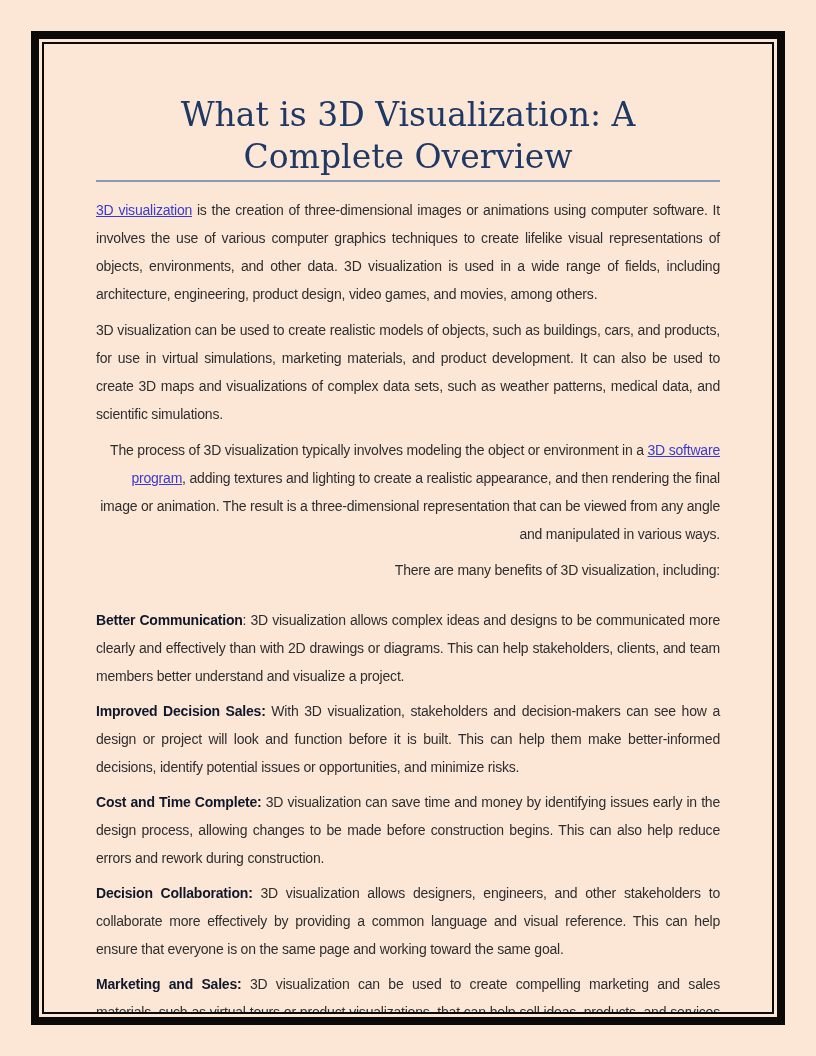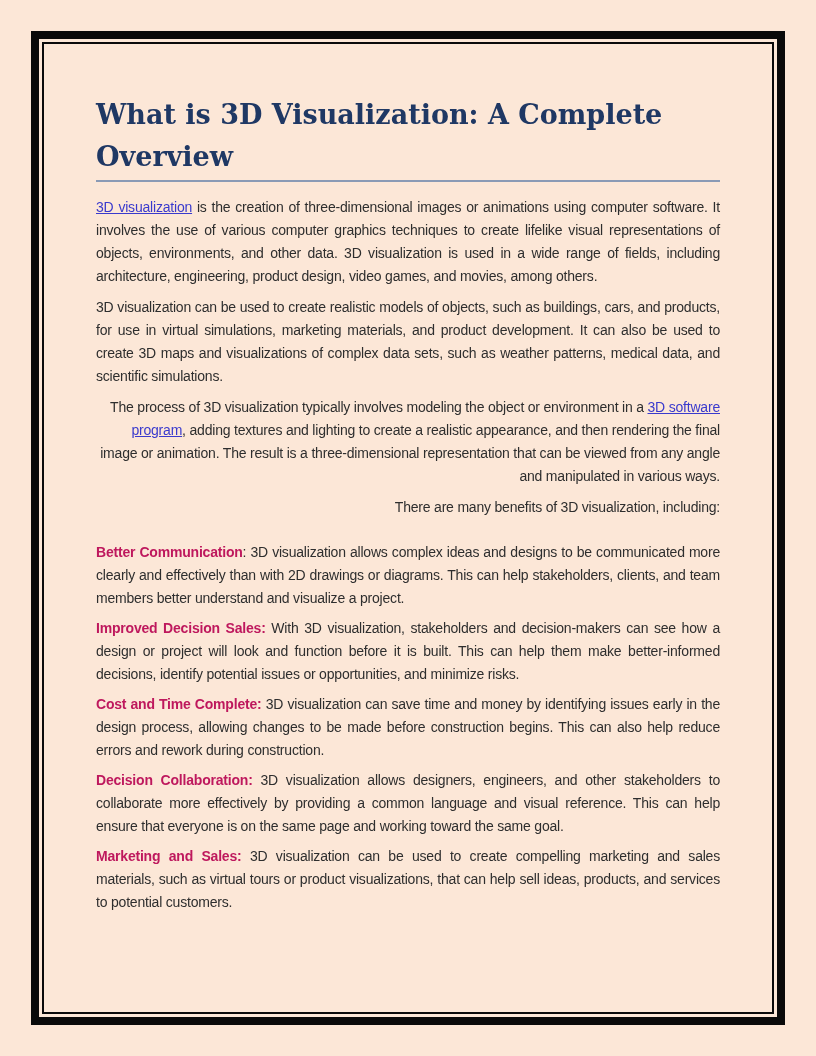--- a/index.html
+++ b/index.html
@@ -34,35 +34,36 @@
   .content {
     position: absolute;
     left: 0; top: 0; right: 0; bottom: 0;
     box-sizing: border-box;
     padding: 50px 52px 20px 52px;
     overflow: hidden;
   }
   h1.doc-title {
     margin: 0;
     font-family: "DejaVu Serif", serif;
-    font-weight: bold;
-    font-size: 27px;
+    font-weight: normal;
+    font-size: 33px;
     line-height: 42px;
+    text-align: center;
     color: #1f3864;
   }
   .title-rule {
     height: 0;
     border: none;
     border-top: 2px solid #8a9ab5;
     margin: 2px 0 14px 0;
   }
   p.body-para {
     margin: 0 0 8px 0;
     font-size: 14px;
-    line-height: 23px;
+    line-height: 28px;
     letter-spacing: -0.2px;
     color: #2e2e2e;
     text-align: justify;
   }
   p.body-para.left {
     text-align: right;
   }
   p.benefit {
     margin-bottom: 7px;
   }
@@ -73,21 +74,21 @@
   }
   h2.benefits-heading {
     margin: 0 0 26px 0;
     font-family: "DejaVu Serif", serif;
     font-weight: bold;
     font-size: 20px;
     line-height: 28px;
     color: #4472a8;
   }
   .benefit b {
-    color: #be185d;
+    color: #0f172a;
   }
 </style>
 </head>
 <body>
 
 <div class="frame-outer">
   <div class="frame-inner">
     <div class="content">
 
       <h1 class="doc-title">What is 3D Visualization: A Complete Overview</h1>

